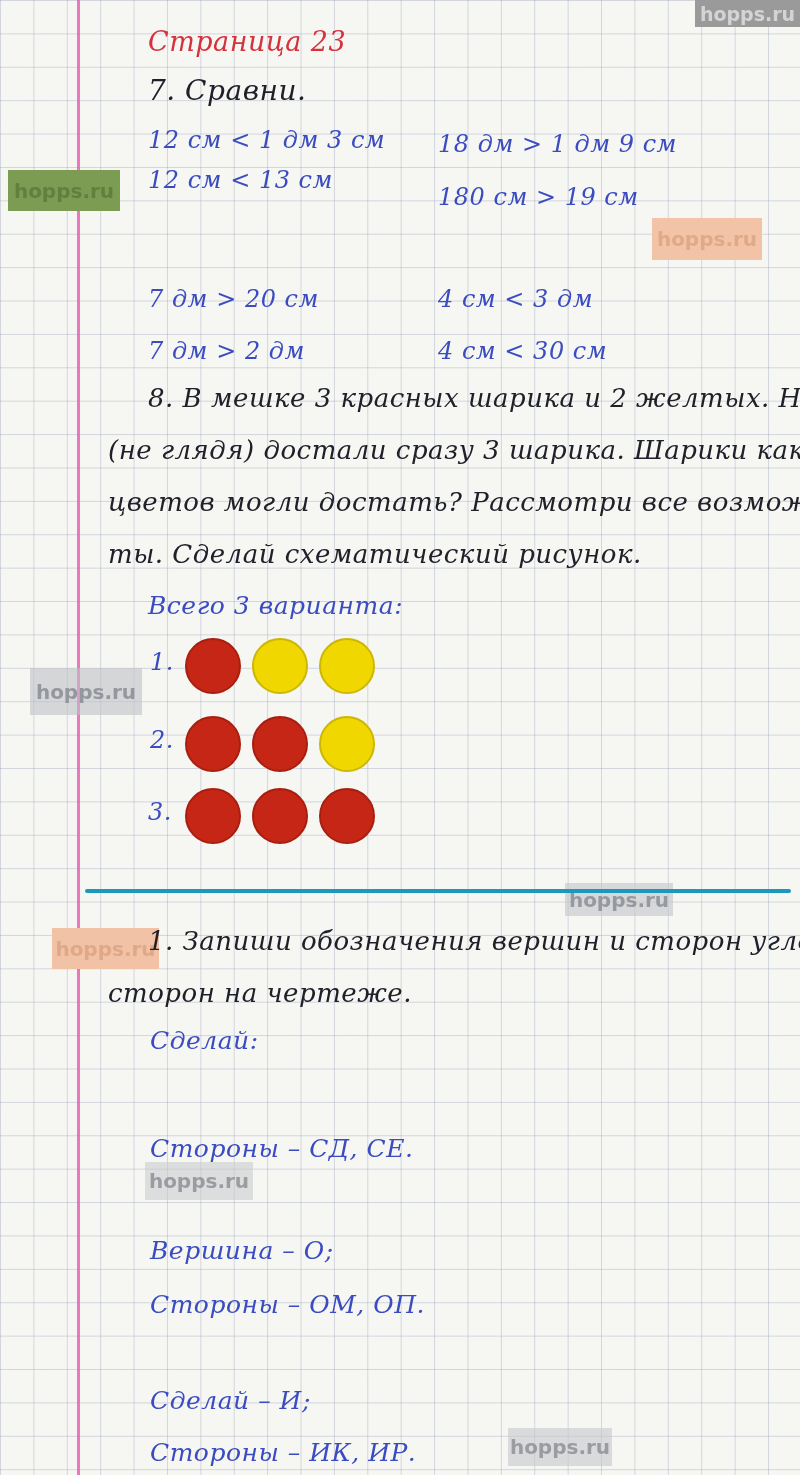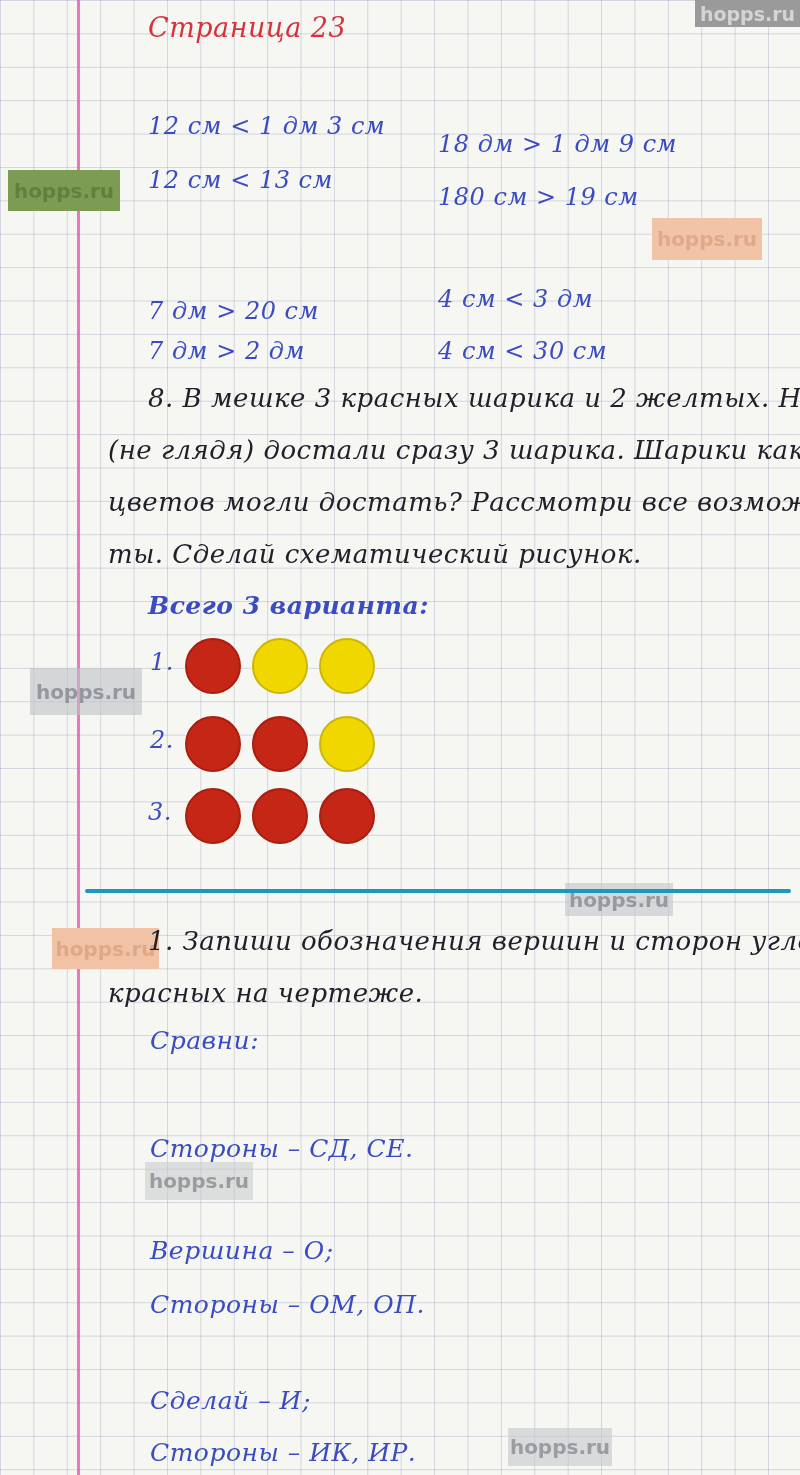--- a/index.html
+++ b/index.html
@@ -51,60 +51,61 @@
 
   <div class="abs wm wm-topright">hopps.ru</div>
   <div class="abs wm wm-green">hopps.ru</div>
   <div class="abs wm wm-salmon-r">hopps.ru</div>
   <div class="abs wm wm-gray-a">hopps.ru</div>
   <div class="abs wm wm-gray-b">hopps.ru</div>
   <div class="abs wm wm-salmon-l">hopps.ru</div>
   <div class="abs wm wm-gray-c">hopps.ru</div>
   <div class="abs wm wm-gray-d">hopps.ru</div>
 
-  <div class="abs hand red-ink title" style="left:148px;top:12px;text-align:center;">Страница 23</div>
+  <div class="abs hand red-ink title" style="left:148px;top:26px;text-align:center;">Страница 23</div>
 
+  <div class="abs hand dark-ink h7" style="left:148px;top:74px;">7. Сравни.</div>
 
-  <div class="abs hand blue-ink cmp" style="left:148px;top:112px;">12 см &lt; 1 дм 3 см</div>
+  <div class="abs hand blue-ink cmp" style="left:148px;top:126px;">12 см &lt; 1 дм 3 см</div>
   <div class="abs hand blue-ink cmp" style="left:438px;top:130px;">18 дм &gt; 1 дм 9 см</div>
   <div class="abs hand blue-ink cmp" style="left:148px;top:166px;">12 см &lt; 13 см</div>
   <div class="abs hand blue-ink cmp" style="left:438px;top:183px;">180 см &gt; 19 см</div>
-  <div class="abs hand blue-ink cmp" style="left:148px;top:285px;margin-top:12px;">7 дм &gt; 20 см</div>
+  <div class="abs hand blue-ink cmp" style="left:148px;top:285px;">7 дм &gt; 20 см</div>
   <div class="abs hand blue-ink cmp" style="left:438px;top:285px;">4 см &lt; 3 дм</div>
   <div class="abs hand blue-ink cmp" style="left:148px;top:337px;">7 дм &gt; 2 дм</div>
   <div class="abs hand blue-ink cmp" style="left:438px;top:337px;font-style:italic;">4 см &lt; 30 см</div>
 
   <div class="abs hand dark-ink par" style="left:148px;top:383px;">8. В мешке 3 красных шарика и 2 желтых. Наугад</div>
   <div class="abs hand dark-ink par" style="left:108px;top:435px;">(не глядя) достали сразу 3 шарика. Шарики каких</div>
   <div class="abs hand dark-ink par" style="left:108px;top:487px;">цветов могли достать? Рассмотри все возможные вариан–</div>
   <div class="abs hand dark-ink par" style="left:108px;top:539px;">ты. Сделай схематический рисунок.</div>
 
-  <div class="abs hand blue-ink ans" style="left:148px;top:591px;font-weight:bold;">Всего 3 варианта:</div>
+  <div class="abs hand blue-ink ans" style="left:148px;top:591px;">Всего 3 варианта:</div>
 
   <div class="abs hand blue-ink vnum" style="left:150px;top:648px;">1.</div>
   <div class="abs ball red" style="left:185px;top:638px;"></div>
   <div class="abs ball yellow" style="left:252px;top:638px;"></div>
   <div class="abs ball yellow" style="left:319px;top:638px;"></div>
 
   <div class="abs hand blue-ink vnum" style="left:150px;top:726px;">2.</div>
   <div class="abs ball red" style="left:185px;top:716px;"></div>
   <div class="abs ball red" style="left:252px;top:716px;"></div>
   <div class="abs ball yellow" style="left:319px;top:716px;"></div>
 
   <div class="abs hand blue-ink vnum" style="left:148px;top:798px;">3.</div>
   <div class="abs ball red" style="left:185px;top:788px;"></div>
   <div class="abs ball red" style="left:252px;top:788px;"></div>
   <div class="abs ball red" style="left:319px;top:788px;"></div>
 
   <div class="abs divider"></div>
 
   <div class="abs hand dark-ink par" style="left:148px;top:926px;">1. Запиши обозначения вершин и сторон углов, изобра–</div>
-  <div class="abs hand dark-ink par" style="left:108px;top:978px;">красных на чертеже.</div>
+  <div class="abs hand dark-ink par" style="left:108px;top:978px;">сторон на чертеже.</div>
 
-  <div class="abs hand blue-ink ans" style="left:150px;top:1026px;">Сравни:</div>
+  <div class="abs hand blue-ink ans" style="left:150px;top:1026px;">Сделай:</div>
 
   <div class="abs hand blue-ink ans" style="left:150px;top:1134px;">Стороны – СД, СЕ.</div>
 
   <div class="abs hand blue-ink ans" style="left:150px;top:1236px;">Вершина – О;</div>
   <div class="abs hand blue-ink ans" style="left:150px;top:1290px;">Стороны – ОМ, ОП.</div>
 
   <div class="abs hand blue-ink ans" style="left:150px;top:1386px;">Сделай – И;</div>
   <div class="abs hand blue-ink ans" style="left:150px;top:1438px;">Стороны – ИК, ИР.</div>
 
 </div>

